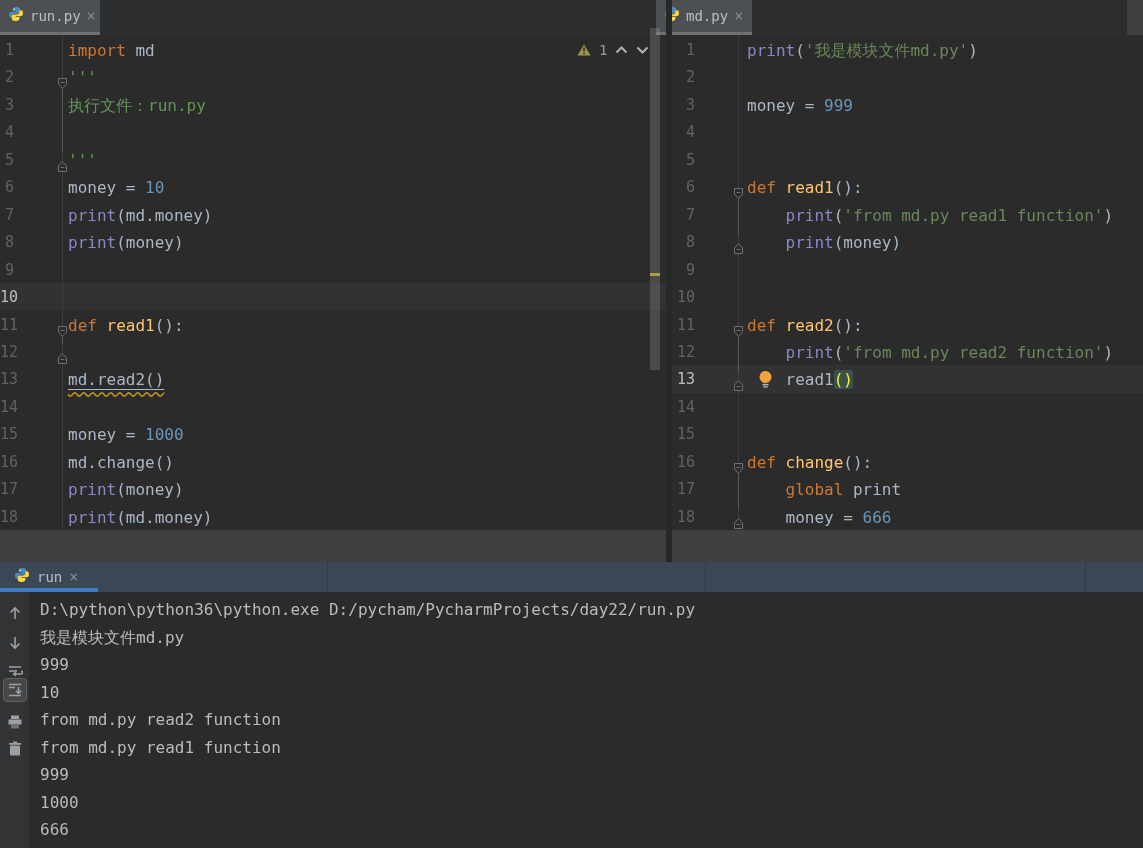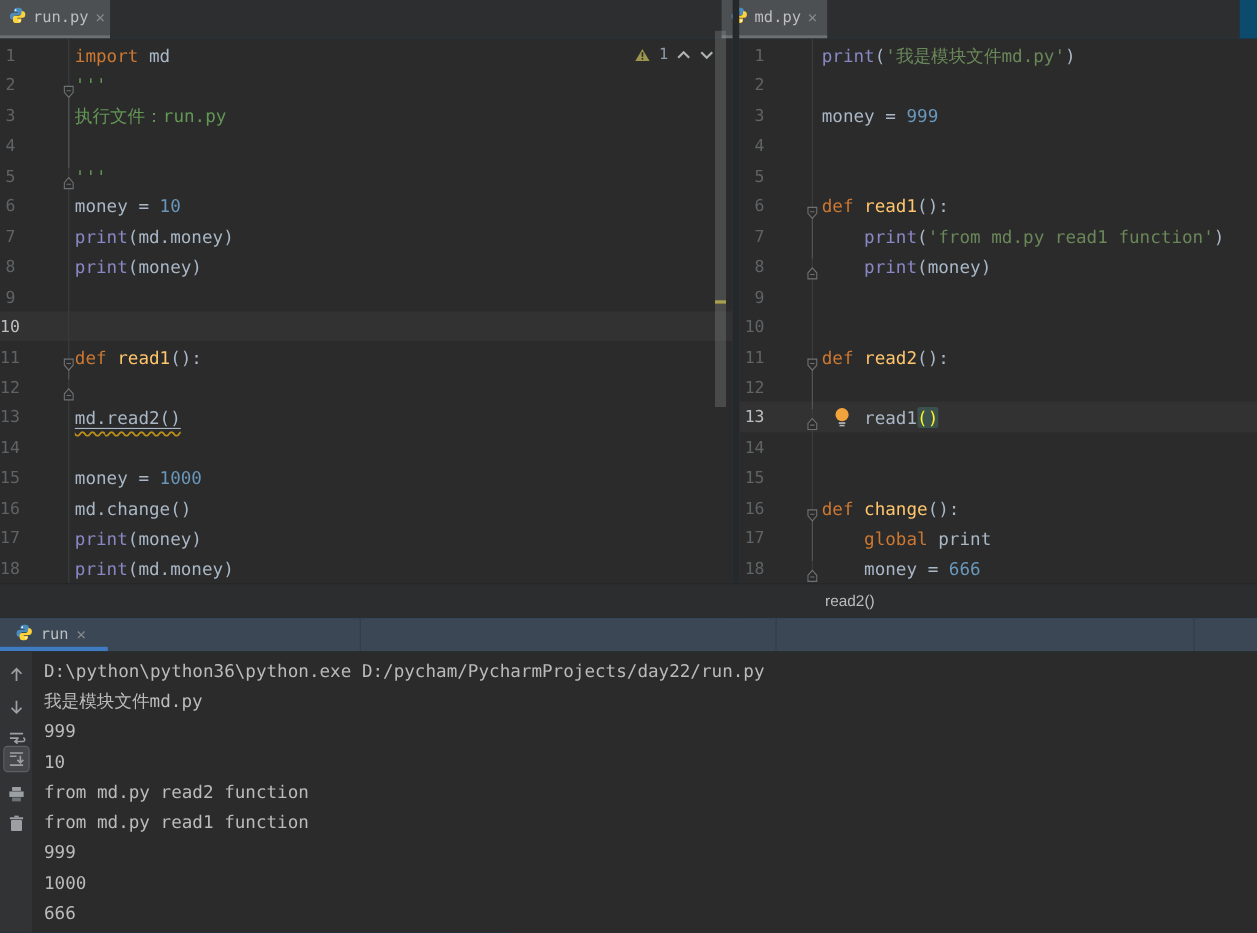--- a/index.html
+++ b/index.html
@@ -1,16 +1,16 @@
 <!DOCTYPE html>
 <html><head>
 <meta charset="utf-8">
 <style>
   html,body{margin:0;padding:0;background:#1e1f22;}
-  #app{position:relative;width:1143px;height:848px;background:#0c4a6e;overflow:hidden;
+  #app{position:relative;width:1143px;height:848px;background:#404040;overflow:hidden;
        font-family:"DejaVu Sans Mono","Liberation Mono",monospace;}
   .sans{font-family:"Liberation Sans","DejaVu Sans",sans-serif;}
 
   
   .tabstrip{position:absolute;top:0;height:35px;background:#2C2E30;}
   #strip-left{left:0;width:666px;}
   #strip-right{left:656px;width:471px;}
   .edtab{position:absolute;top:0;height:32px;background:#4C5053;display:flex;align-items:center;
          padding:0 8px;box-sizing:border-box;gap:6px;}
   .edtab .underline{position:absolute;left:0;right:0;bottom:-3px;height:3px;background:#6C7072;}
@@ -156,21 +156,21 @@
       <div class="code-row" style="top: 194.15px;"><span class="gnum" style="left: 0px; width: 23px;">8</span><span class="foldicon" style="left: 61px;"><svg width="11" height="13" viewBox="0 0 11 13">
             <path d="M1.5 11.5 H9.5 V6 L5.5 1.5 L1.5 6 Z" fill="#2B2B2B" stroke="#6E7173"></path>
             <path d="M3.5 7.5 H7.5" stroke="#6E7173"></path>
           </svg></span><span class="codetxt" style="left: 75px;"><span class="s-pl">    </span><span class="s-bi">print</span><span class="s-pl">(money)</span></span></div>
       <div class="code-row" style="top: 221.6px;"><span class="gnum" style="left: 0px; width: 23px;">9</span><span class="codetxt" style="left: 75px;"></span></div>
       <div class="code-row" style="top: 249.05px;"><span class="gnum" style="left: 0px; width: 23px;">10</span><span class="codetxt" style="left: 75px;"></span></div>
       <div class="code-row" style="top: 276.5px;"><span class="gnum" style="left: 0px; width: 23px;">11</span><span class="foldicon" style="left: 61px;"><svg width="11" height="13" viewBox="0 0 11 13">
             <path d="M1.5 1.5 H9.5 V7 L5.5 11.5 L1.5 7 Z" fill="#2B2B2B" stroke="#6E7173"></path>
             <path d="M3.5 5.5 H7.5" stroke="#6E7173"></path>
           </svg></span><span class="codetxt" style="left: 75px;"><span class="s-kw">def </span><span class="s-fn">read2</span><span class="s-pl">():</span></span></div>
-      <div class="code-row" style="top: 303.95px;"><span class="gnum" style="left: 0px; width: 23px;">12</span></div>
+      <div class="code-row" style="top: 303.95px;"><span class="gnum" style="left: 0px; width: 23px;">12</span><span class="codetxt" style="left: 75px;"><span class="s-pl">    </span><span class="s-bi">print</span><span class="s-pl">(</span><span class="s-str">'from md.py read2 function'</span><span class="s-pl">)</span></span></div>
       <div class="code-row" style="top: 331.4px;"><span class="gnum cur" style="left: 0px; width: 23px;">13</span><span class="foldicon" style="left: 61px;"><svg width="11" height="13" viewBox="0 0 11 13">
             <path d="M1.5 11.5 H9.5 V6 L5.5 1.5 L1.5 6 Z" fill="#2B2B2B" stroke="#6E7173"></path>
             <path d="M3.5 7.5 H7.5" stroke="#6E7173"></path>
           </svg></span><span class="bulb" style="left: 85px;"><svg width="17" height="19" viewBox="0 0 17 19">
             <circle cx="8.5" cy="7" r="6" fill="#F2A33C"></circle>
             <rect x="5.5" y="13.8" width="6" height="1.6" fill="#AFB4B6"></rect>
             <rect x="6.2" y="16.2" width="4.6" height="1.4" fill="#AFB4B6"></rect>
           </svg></span><span class="codetxt" style="left: 75px;"><span class="s-pl">    read1</span><span class="s-mt">()</span></span></div>
       <div class="code-row" style="top: 358.85px;"><span class="gnum" style="left: 0px; width: 23px;">14</span><span class="codetxt" style="left: 75px;"></span></div>
       <div class="code-row" style="top: 386.3px;"><span class="gnum" style="left: 0px; width: 23px;">15</span><span class="codetxt" style="left: 75px;"></span></div>
@@ -195,23 +195,20 @@
     <svg width="13" height="8" viewBox="0 0 13 8">
       <polyline points="1.5,6.5 6.5,1.5 11.5,6.5" fill="none" stroke="#AFB1B3" stroke-width="2"></polyline>
     </svg>
     <svg width="13" height="8" viewBox="0 0 13 8">
       <polyline points="1.5,1.5 6.5,6.5 11.5,1.5" fill="none" stroke="#AFB1B3" stroke-width="2"></polyline>
     </svg>
   </div>
   <div id="lscroll"></div>
   <div id="lscroll-mark"></div>
 
-  <div id="crumbbar">
-    <span class="crumb sans">read2()</span>
-  </div>
 
   <div id="conhead">
     <div class="consep" style="left:327px;"></div>
     <div class="consep" style="left:705px;"></div>
     <div class="consep" style="left:1085px;"></div>
     <div id="contab">
       <span class="pyicon"><svg width="16" height="16" viewBox="0 0 16 16">
             <path fill="#4B8BBE" d="M7.9 1C5.9 1 4.6 1.9 4.6 3.4v1.7h3.8v.7H3.2C1.9 5.8 1 7 1 8.8c0 1.8.8 3 2.2 3h1.3V9.9c0-1.3 1.1-2.3 2.4-2.3h3.3c1.1 0 2-.9 2-2V3.4C12.2 2 10.9 1 9.4 1z"></path>
             <path fill="#FFD43B" d="M8.1 15c2 0 3.3-.9 3.3-2.4v-1.7H7.6v-.7h5.2c1.3 0 2.2-1.2 2.2-3 0-1.8-.8-3-2.2-3h-1.3v1.9c0 1.3-1.1 2.3-2.4 2.3H5.8c-1.1 0-2 .9-2 2v2.2C3.8 14 5.1 15 6.6 15z"></path>
             <circle cx="6.2" cy="3.2" r=".8" fill="#fff"></circle>

